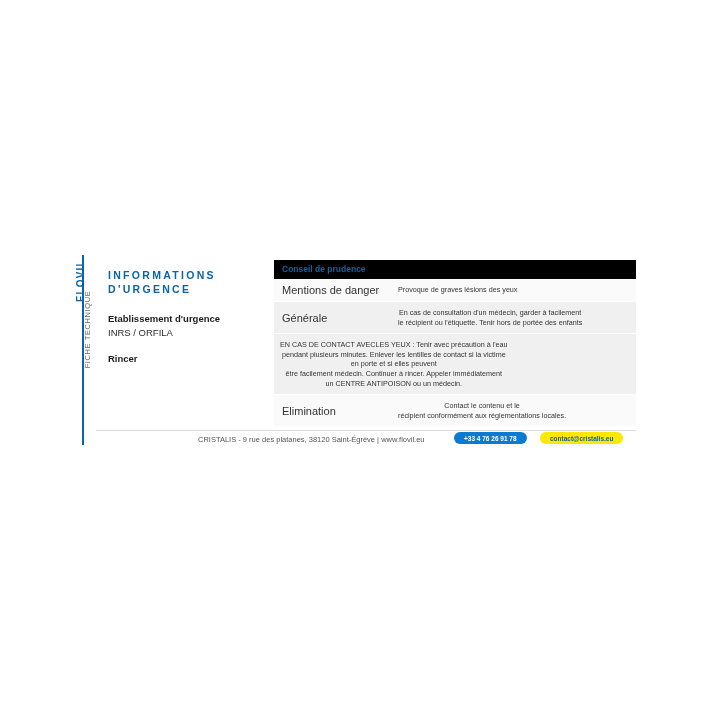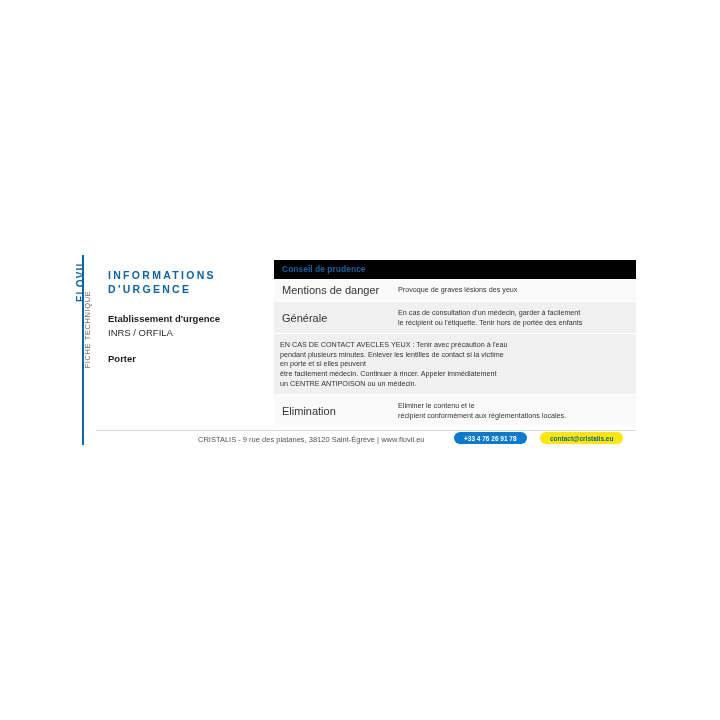--- a/index.html
+++ b/index.html
@@ -131,20 +131,21 @@
     line-height: 10px;
   }
   .cell-r {
     flex: 1 1 auto;
     font-size: 7.2px;
     color: #333333;
     padding: 6px 8px 6px 6px;
     line-height: 9.6px;
     display: flex;
     align-items: center;
+    text-align: center;
   }
   .cell-r span { display: block; }
 
   
   .footer {
     position: absolute;
     left: 96px;
     top: 430px;
     width: 540px;
     height: 16px;
@@ -206,21 +207,21 @@
       <div>D'URGENCE</div>
     </div>
 
 
     <div class="blk">
       <div class="blk-h">Etablissement d'urgence</div>
       <div class="blk-b">INRS / ORFILA</div>
     </div>
 
     <div class="blk">
-      <div class="blk-h">Porter</div>
+      <div class="blk-h">Rincer</div>
     </div>
   </div>
 
   <div class="tbl">
     <div class="tbl-head">Conseil de prudence</div>
 
     <div class="row plain">
       <div class="cell-l">Mentions de danger</div>
       <div class="cell-r">
         <div>
@@ -249,21 +250,21 @@
           <span>être facilement médecin. Continuer à rincer. Appeler immédiatement</span>
           <span>un CENTRE ANTIPOISON ou un médecin.</span>
         </div>
       </div>
     </div>
 
     <div class="row plain">
       <div class="cell-l">Elimination</div>
       <div class="cell-r">
         <div>
-          <span>Eliminer le contenu et le</span>
+          <span>Contact le contenu et le</span>
           <span>récipient conformément aux réglementations locales.</span>
         </div>
       </div>
     </div>
   </div>
 
   <div class="footer">
     <div class="foot-rule"></div>
     <div class="foot-txt">CRISTALIS - 9 rue des platanes, 38120 Saint-Égrève  |  www.flovil.eu</div>
     <div class="pill pill-phone">+33 4 76 26 91 78</div>

